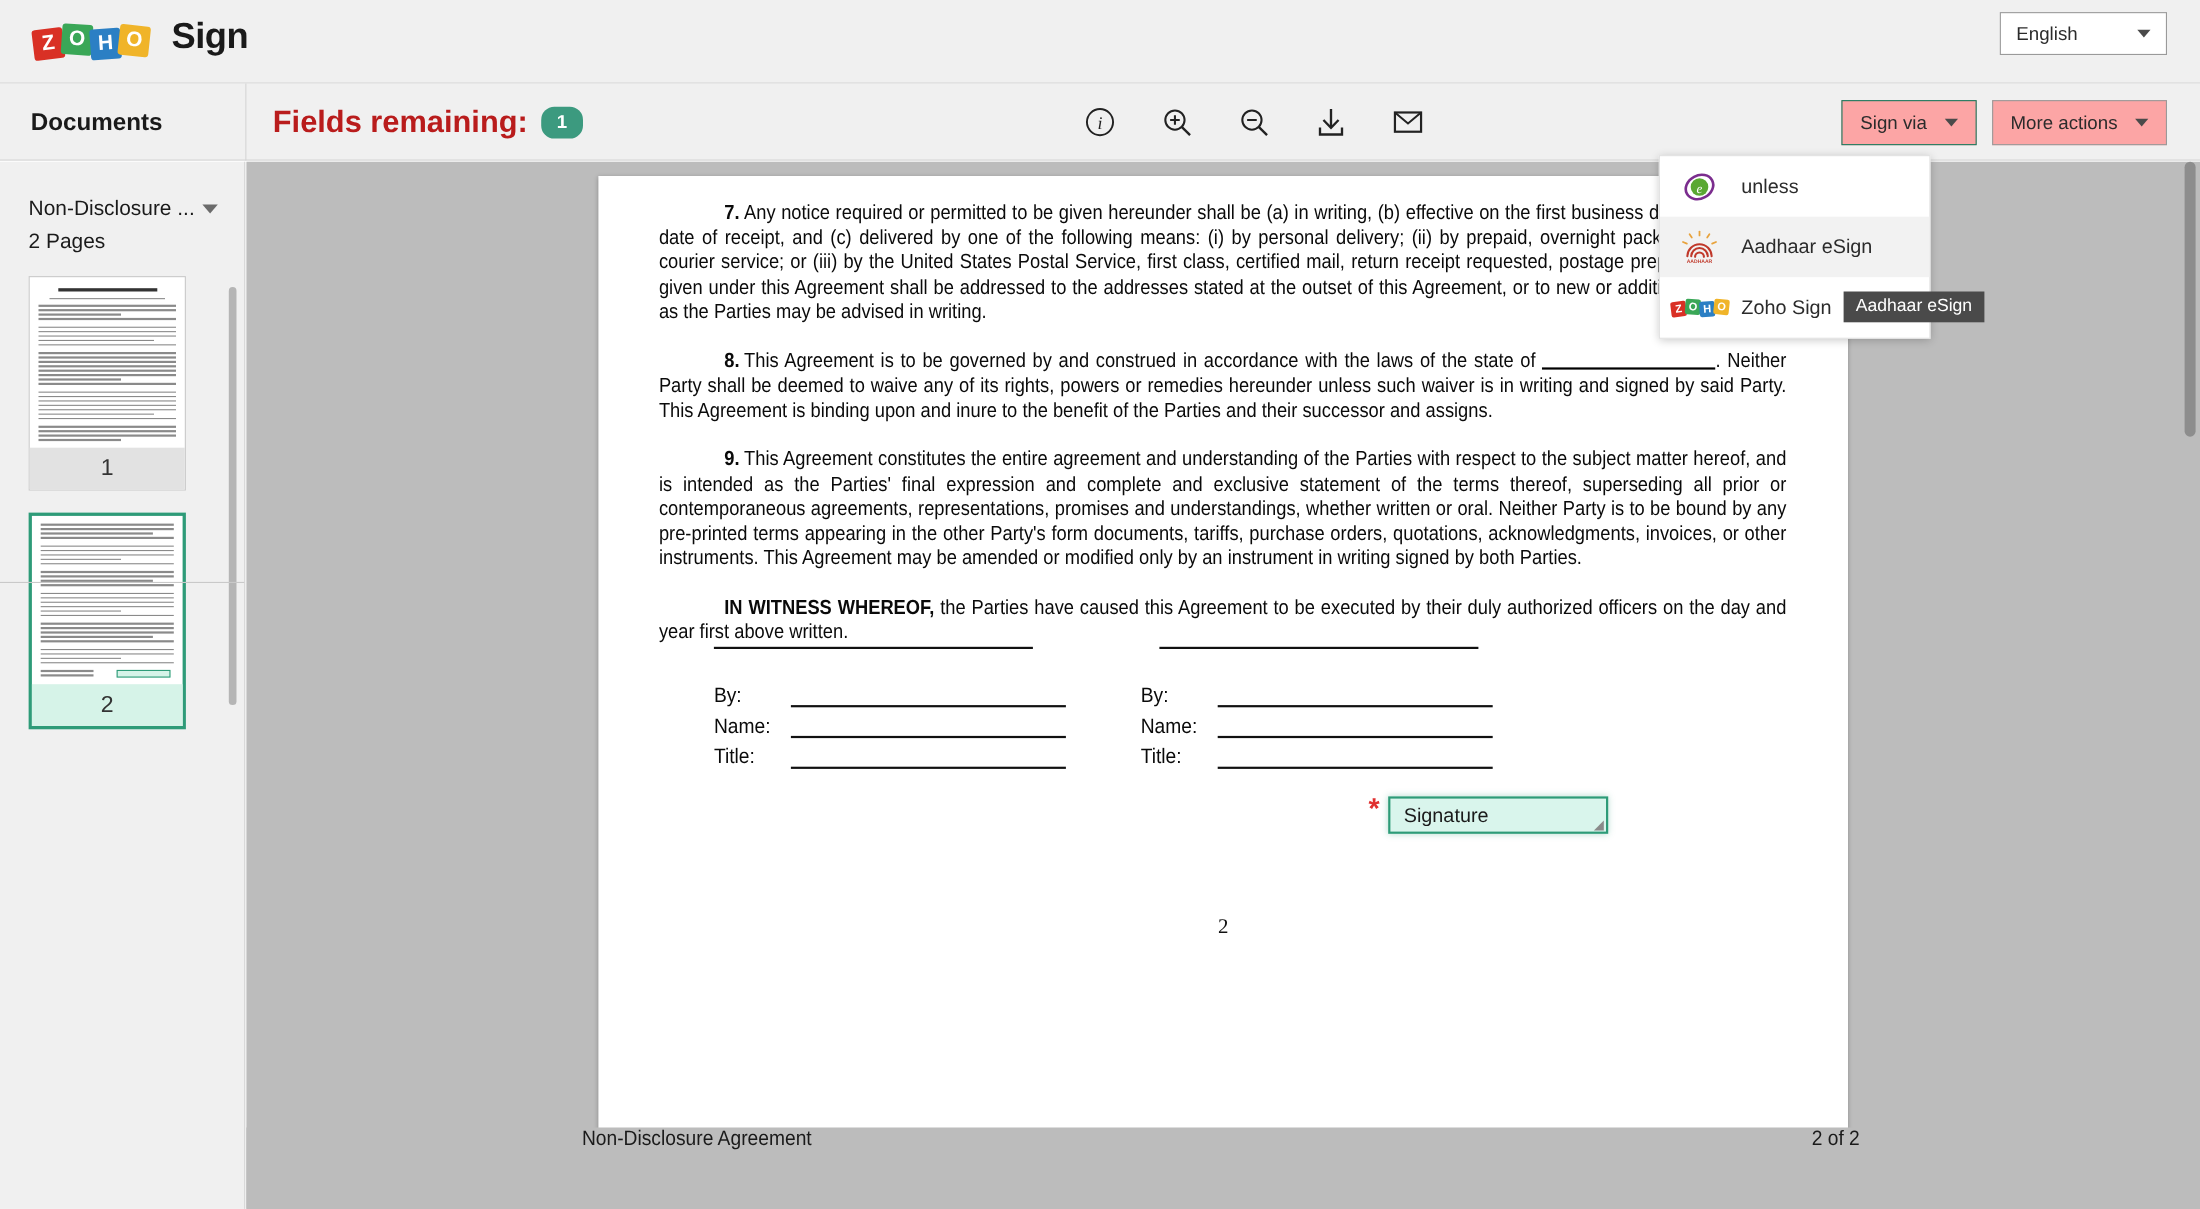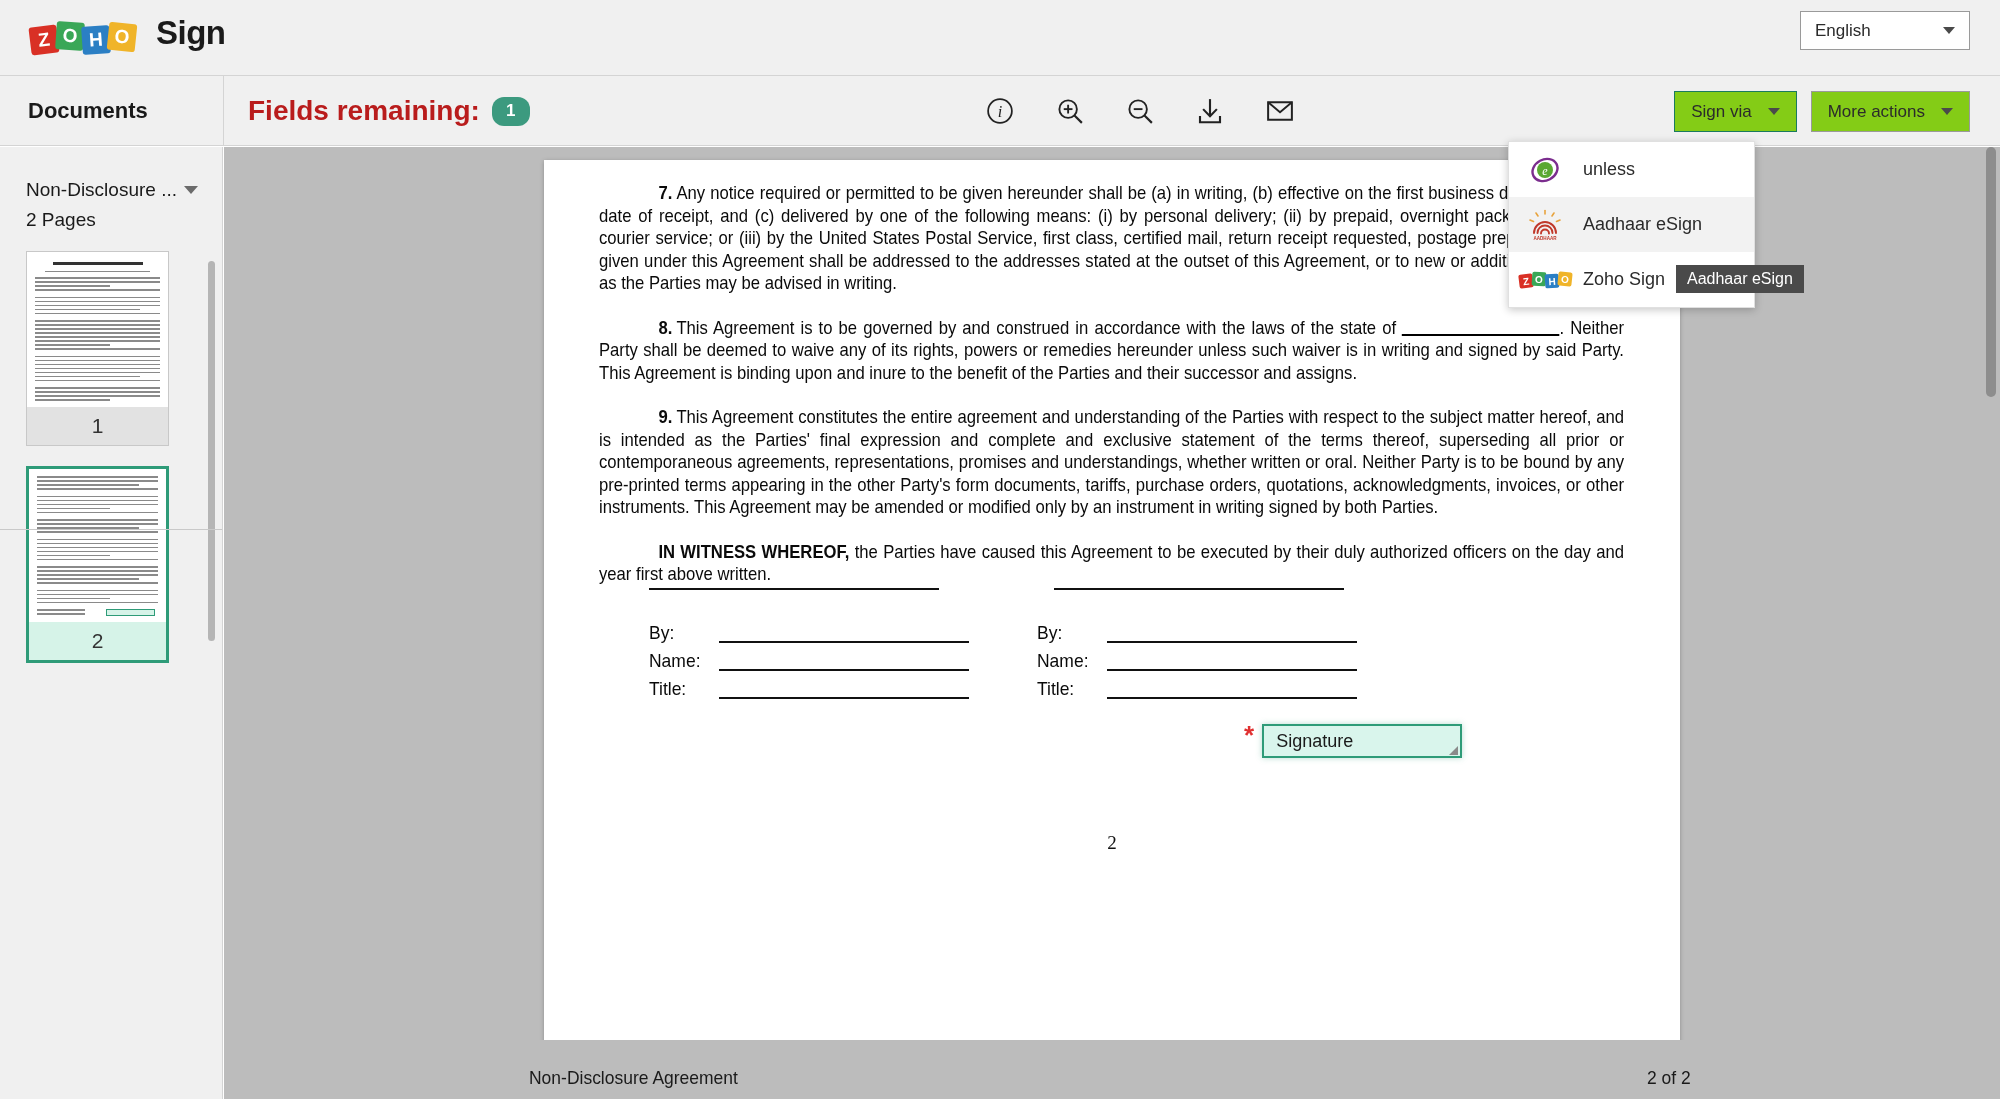--- a/index.html
+++ b/index.html
@@ -34,21 +34,21 @@
   .cube.c3 { background: #2b7fc4; transform: rotate(-4deg); margin-right: -2px; }
   .cube.c4 { background: #f0b429; transform: rotate(6deg); margin-bottom: 3px; }
   .cube.c2 span, .cube.c4 span { display:block; }
   .cube.c2 { color: #ffffff; }
   .sign-word {
     font-size: 33px; font-weight: bold; color: #1a1a1a;
     letter-spacing: -0.5px; margin-left: 10px;
   }
   .lang-select {
     position: absolute; right: 30px; top: 11px;
-    width: 170px; height: 39px;
+    width: 152px; height: 39px;
     background: #ffffff; border: 1px solid #9a9a9a;
     display: flex; align-items: center; justify-content: space-between;
     padding: 0 14px; font-size: 17px; color: #2b2b2b;
     cursor: pointer;
   }
   .caret {
     width: 0; height: 0; border-left: 6px solid transparent;
     border-right: 6px solid transparent; border-top: 7px solid #4a4a4a;
   }
 
@@ -80,21 +80,21 @@
   .tool-icons {
     position: absolute; left: 985px; top: 0; height: 70px;
     display: flex; align-items: center; gap: 40px;
   }
   .ticon { width: 30px; height: 30px; cursor: pointer; display:block; }
   .btn-group {
     position: absolute; right: 30px; top: 15px;
     display: flex; align-items: center; gap: 14px;
   }
   .dd-btn {
-    height: 41px; background: #84cc16; border: 1px solid #9a9a9a;
+    height: 41px; background: #fca5a5; border: 1px solid #9a9a9a;
     display: flex; align-items: center; gap: 16px;
     padding: 0 16px; font-size: 17px; color: #2b2b2b; cursor: pointer;
   }
   .dd-btn.active { border: 1px solid #1a7a5e; }
 
   
   .dropdown {
     position: absolute; left: 1508px; top: 141px; width: 247px;
     background: #ffffff; border: 1px solid #e0e0e0;
     box-shadow: 0 2px 8px rgba(0,0,0,0.22);
@@ -241,23 +241,23 @@
     font-family: "Liberation Serif", serif;
   }
 
   .viewer-scroll {
     position: absolute; right: 4px; top: 0px; width: 10px; height: 250px;
     background: #8d8d8d; border-radius: 5px; cursor: pointer;
   }
 
   
   .footer {
-    position: absolute; left: 224px; bottom: 0; width: 1776px; height: 59px;
+    position: absolute; left: 224px; bottom: 0; width: 1776px; height: 74px;
     background: #bcbcbc;
-    display: flex; align-items: flex-end; justify-content: space-between;
+    display: flex; align-items: flex-start; justify-content: space-between;
     padding: 0 305px 10px 305px;
     font-size: 19px; color: #1a1a1a;
   }
   .footer span { transform: scaleX(0.92); transform-origin: left; display:inline-block;}
 </style>
 </head>
 <body>
 
 <div class="topbar">
   <div class="logo-wrap">

